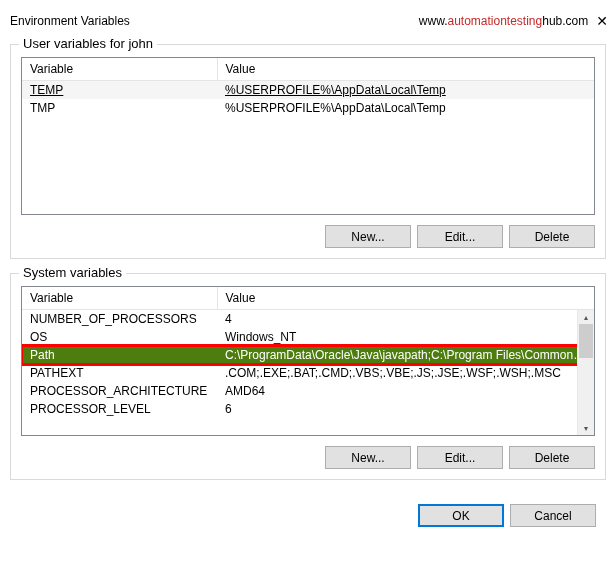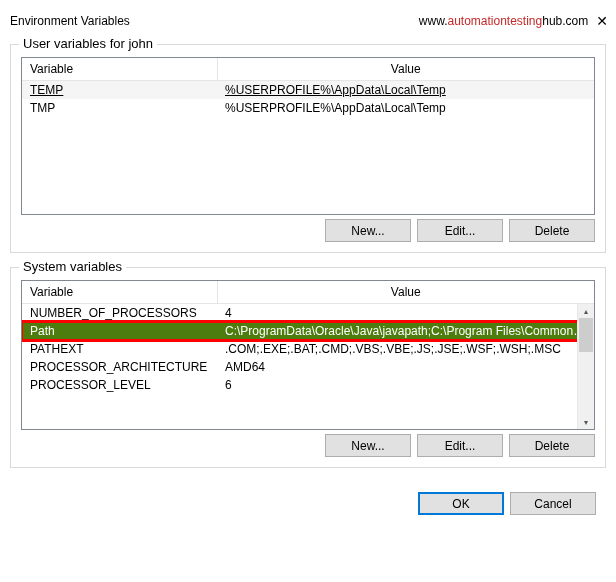--- a/index.html
+++ b/index.html
@@ -70,21 +70,21 @@
   th {
     text-align: left;
     font-weight: normal;
     font-size: 12px;
     padding: 4px 8px;
     background: #fff;
     border-bottom: 1px solid #e5e5e5;
     border-right: 1px solid #e5e5e5;
     height: 22px;
   }
-  th:last-child { border-right: none; text-align: center; }
+  th:last-child { border-right: none; }
   td {
     padding: 2px 8px;
     font-size: 12px;
     white-space: nowrap;
     overflow: hidden;
     text-overflow: ellipsis;
     height: 18px;
   }
   tr.alt td { background: #f5f5f5; text-decoration: underline; }
   tr.selected td {
@@ -124,21 +124,21 @@
     justify-content: center;
     font-size: 8px;
     color: #555;
   }
   .scrollbar .arrow.up { top: 0; }
   .scrollbar .arrow.down { bottom: 0; }
   .button-row {
     display: flex;
     justify-content: flex-end;
     gap: 6px;
-    margin-top: 4px;
+    margin-top: 10px;
   }
   .btn {
     min-width: 86px;
     height: 23px;
     border: 1px solid #adadad;
     background: #e1e1e1;
     font-family: inherit;
     font-size: 12px;
     padding: 0 10px;
     cursor: default;
@@ -212,20 +212,24 @@
           <tr>
             <th>Variable</th>
             <th>Value</th>
           </tr>
         </thead>
         <tbody>
           <tr>
             <td>NUMBER_OF_PROCESSORS</td>
             <td>4</td>
           </tr>
+          <tr>
+            <td>OS</td>
+            <td>Windows_NT</td>
+          </tr>
           <tr class="selected highlighted">
             <td>Path</td>
             <td>C:\ProgramData\Oracle\Java\javapath;C:\Program Files\Common ...</td>
           </tr>
           <tr>
             <td>PATHEXT</td>
             <td>.COM;.EXE;.BAT;.CMD;.VBS;.VBE;.JS;.JSE;.WSF;.WSH;.MSC</td>
           </tr>
           <tr>
             <td>PROCESSOR_ARCHITECTURE</td>

